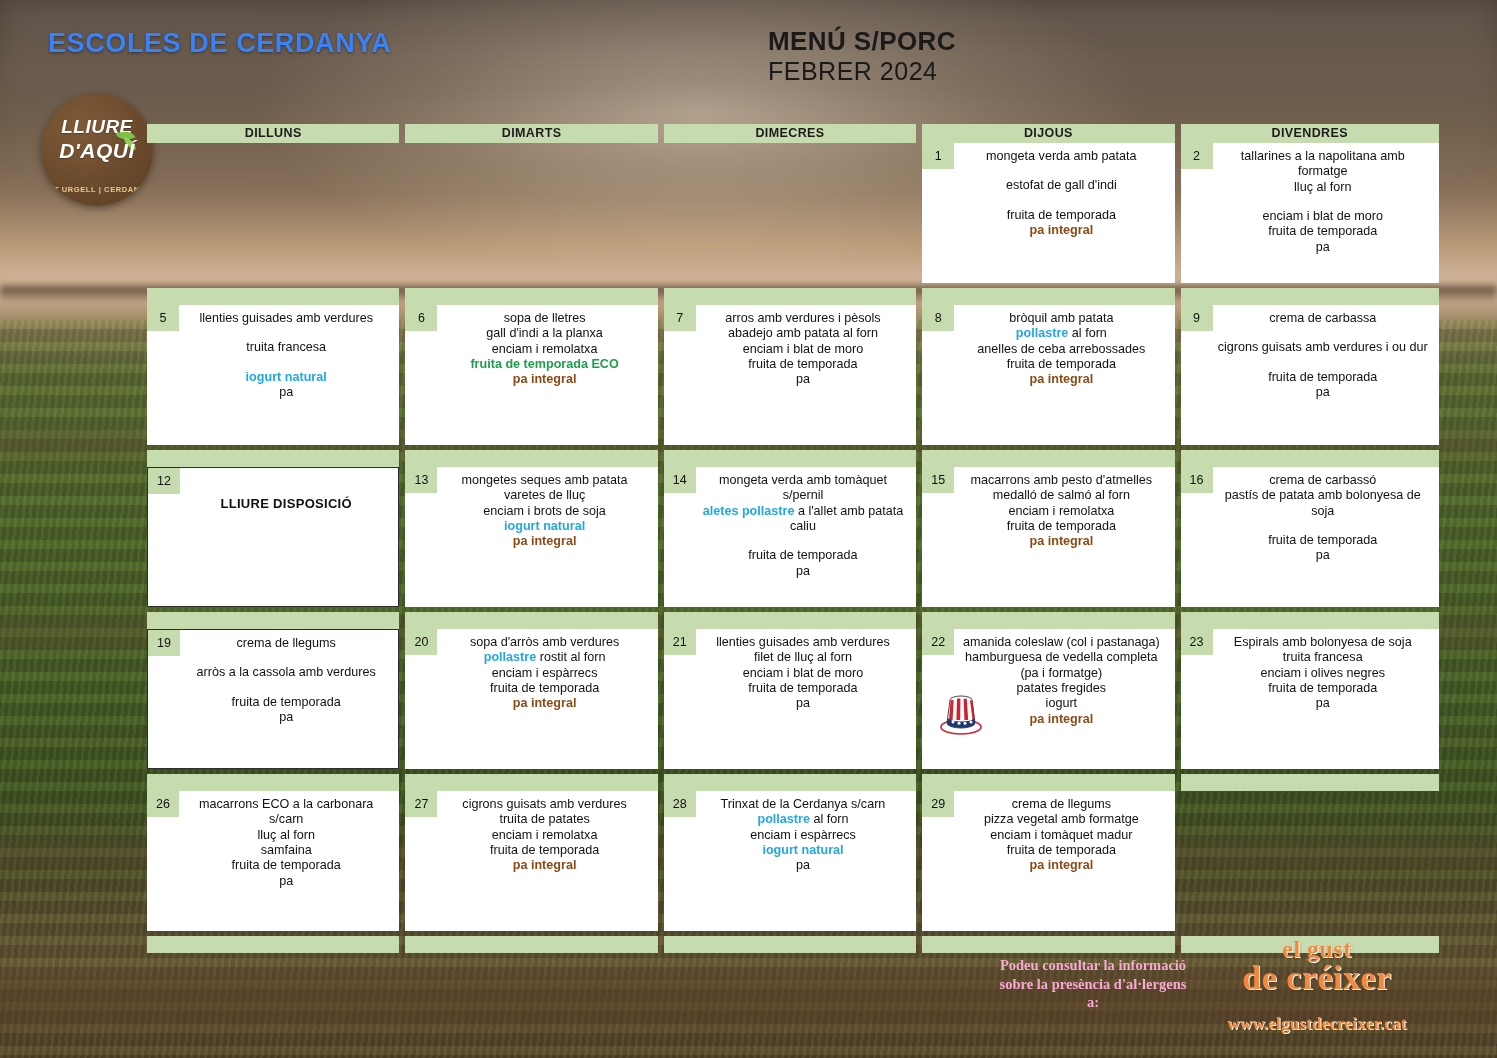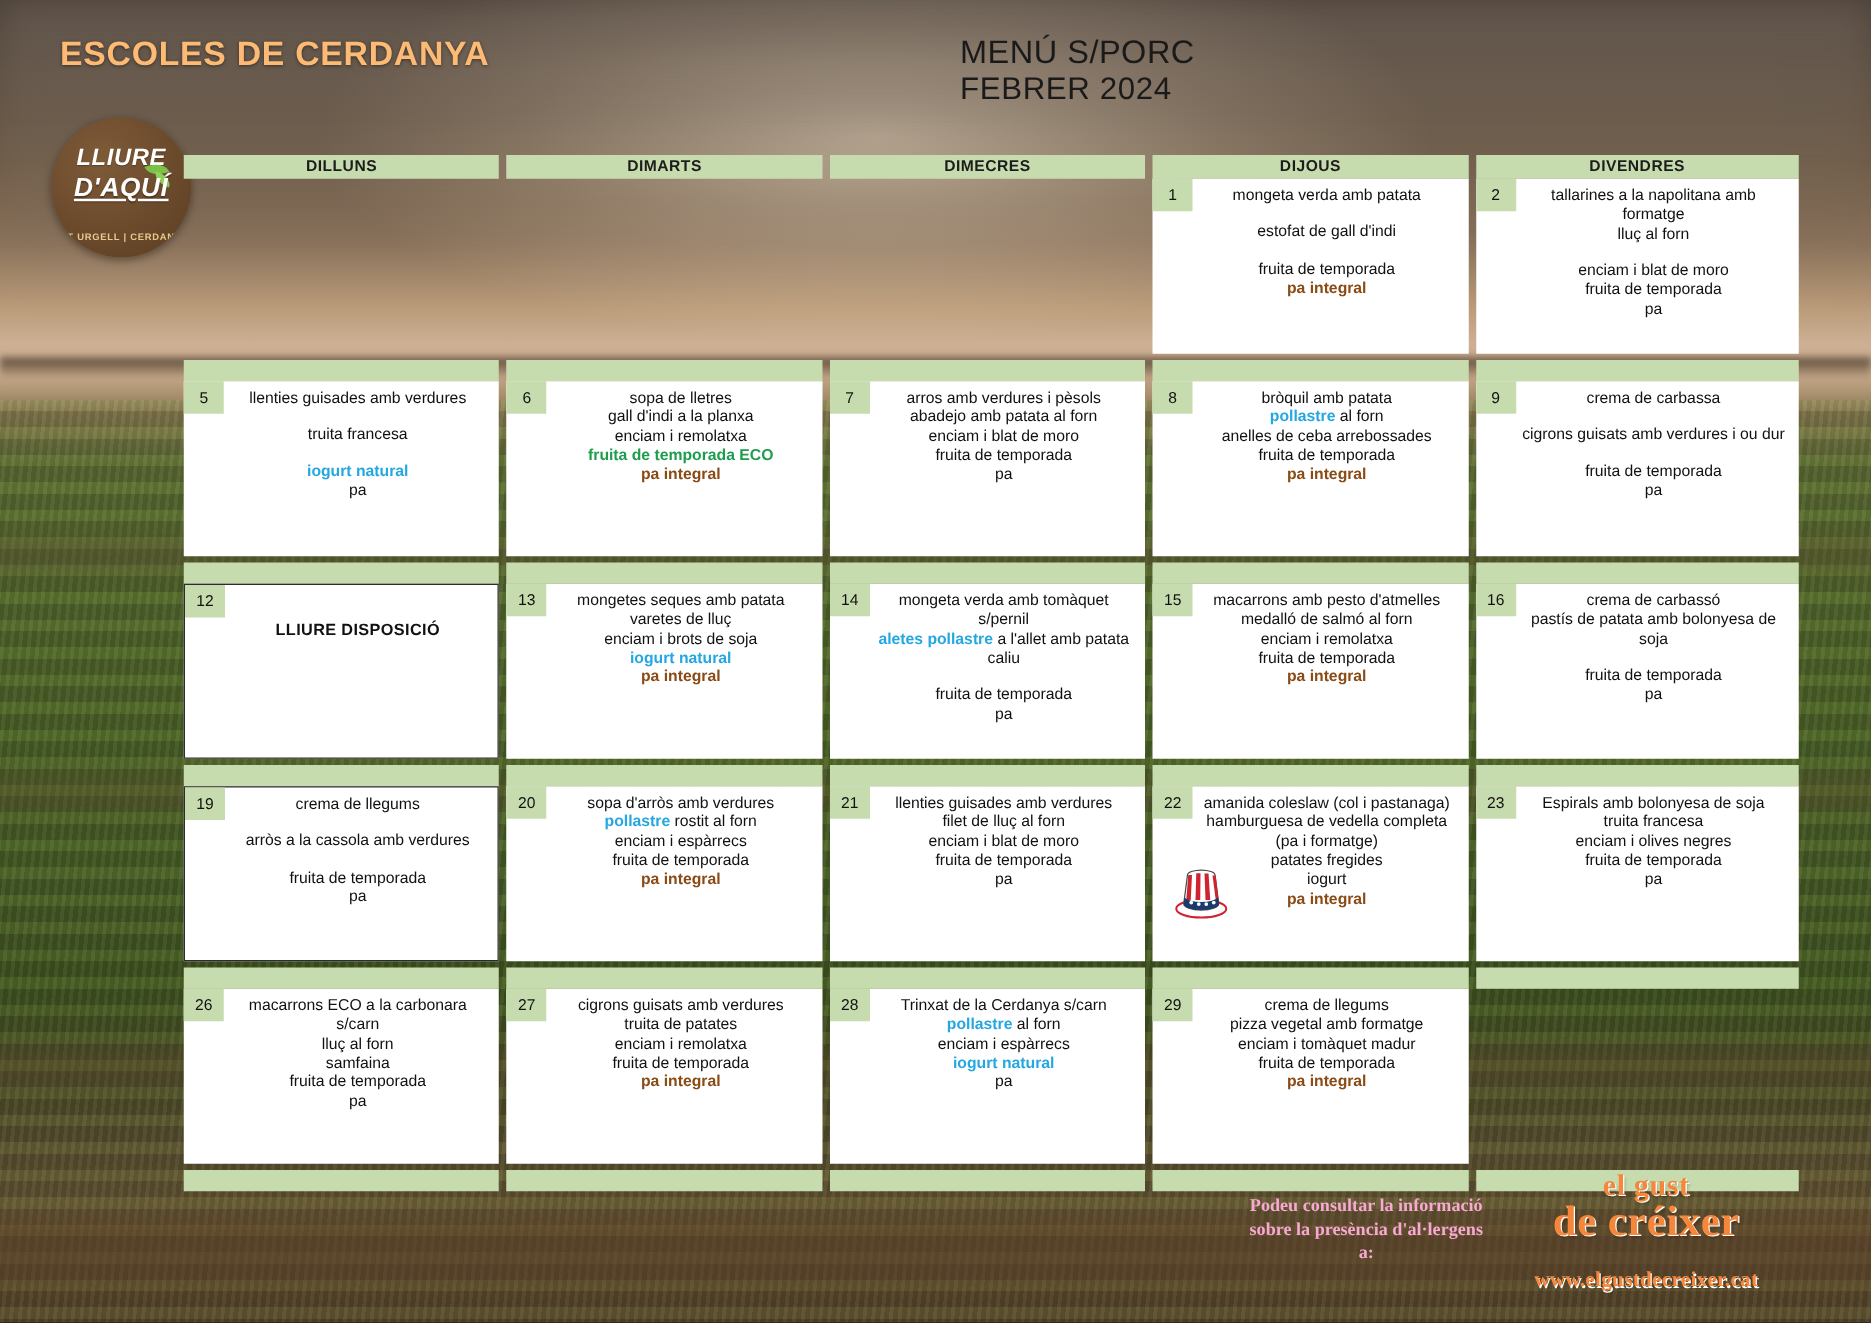--- a/index.html
+++ b/index.html
@@ -51,45 +51,45 @@
   }
   #bg .dirtrow {
     position:absolute; left:-5%; width:110%; height:26px;
     background: rgba(96,72,48,.35);
     filter: blur(8px);
   }
 
   
   .school-title {
     position: absolute; left: 48px; top: 28px;
-    color: #fdba74; font-size: 27px; font-weight: bold; letter-spacing: .6px;
+    color: #3b82f6; font-size: 27px; font-weight: bold; letter-spacing: .6px;
     text-shadow: 0 1px 3px rgba(0,0,0,.45);
   }
   .menu-title-wrap {
     position:absolute; left: 690px; top: 26px; width: 520px; text-align: left;
     color:#1a1a1a;
   }
-  .menu-title { font-size: 26px; font-weight: normal; letter-spacing: .4px; padding-left: 78px;}
+  .menu-title { font-size: 26px; font-weight: bold; letter-spacing: .4px; padding-left: 78px;}
   .menu-month { font-size: 25px; font-weight: normal; letter-spacing: .5px; padding-left: 78px;}
 
   
   .logo-badge {
     position:absolute; left:41px; top:94px; width:112px; height:112px;
     border-radius:50%;
     background: radial-gradient(circle at 36% 30%, #7e5b38 0%, #6b4a2c 55%, #5c3e23 100%);
     box-shadow: 0 2px 7px rgba(0,0,0,.4);
     overflow:hidden;
   }
   .logo-badge .l1, .logo-badge .l2 {
     position:absolute; left:0; right:0; text-align:center; color:#fff;
     font-weight:bold; font-style:italic; letter-spacing:.5px;
     text-shadow: 0 1px 1px rgba(0,0,0,.3);
   }
   .logo-badge .l1 { top:22px; font-size:19px; }
-  .logo-badge .l2 { top:45px; font-size:21px;text-decoration:underline; }
+  .logo-badge .l2 { top:45px; font-size:21px; }
   .logo-badge .leaf {
     position:absolute; right:19px; top:36px; width:17px; height:11px;
     background:#7cc24a; border-radius: 0 100% 0 100%;
     transform: rotate(-22deg);
   }
   .logo-badge .leaf2 {
     position:absolute; right:16px; top:45px; width:14px; height:9px;
     background:#8ed158; border-radius: 0 100% 0 100%;
     transform: rotate(18deg);
   }

